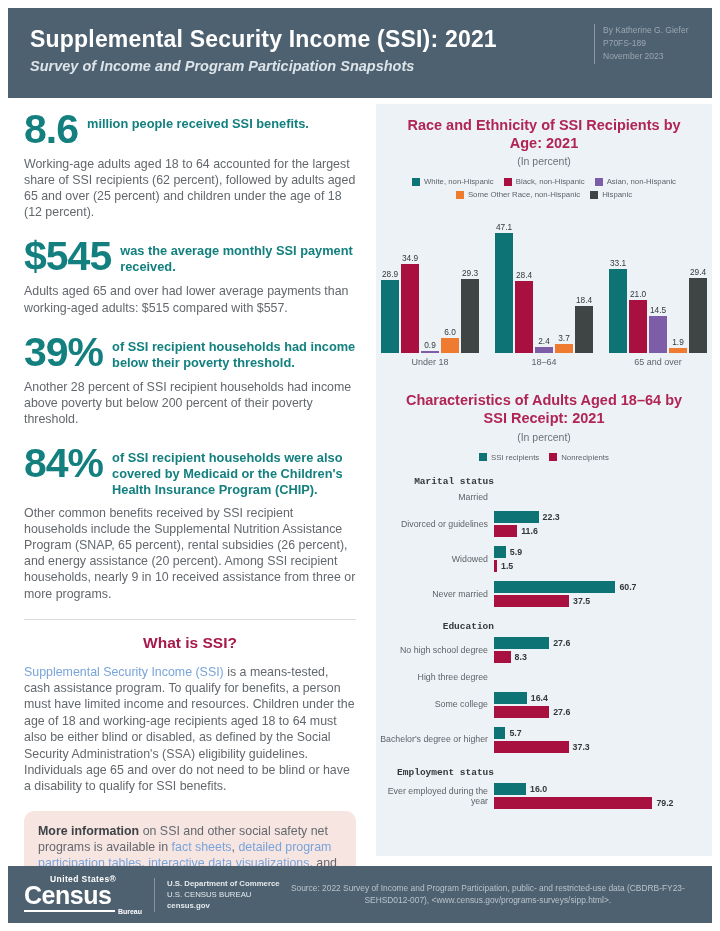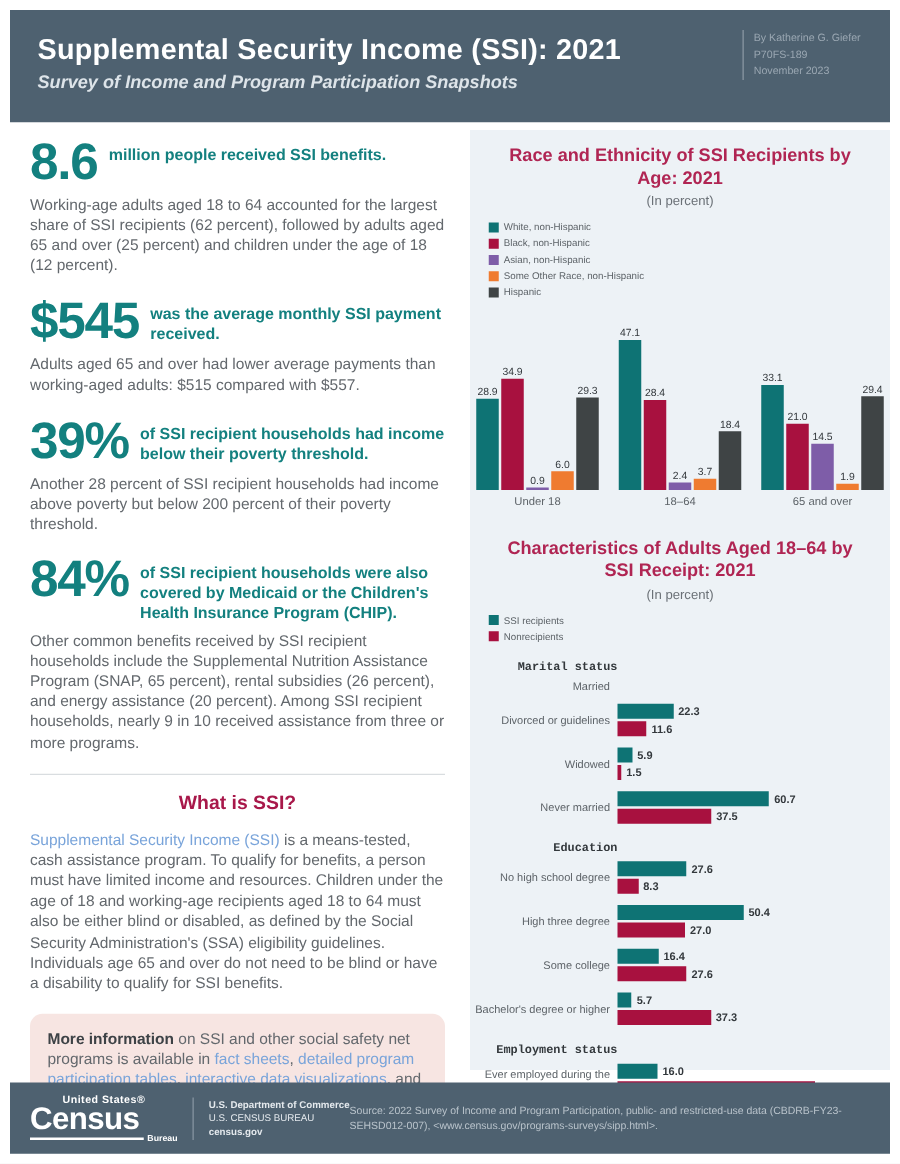--- a/index.html
+++ b/index.html
@@ -30,21 +30,21 @@
   .link { color:#79a4da; text-decoration:none; cursor:pointer; }
 
   .more-box { background:#f7e5e2; border-radius:10px; padding:12px 14px; margin-top:16px; font-size:12.4px; line-height:1.32; color:#63686d; }
   .more-box b { color:#3d4246; }
 
   
   .right-panel { position:absolute; left:368px; top:6px; width:336px; height:752px; background:#edf2f6; }
   .chart-title { color:#b02553; font-size:14.5px; font-weight:bold; text-align:center; line-height:1.25; padding:0 18px; }
   .chart-subtitle { color:#6b7177; font-size:10.5px; text-align:center; margin-top:3px; }
 
-  .legend { display:flex; flex-wrap:wrap; justify-content:center; margin-top:10px; padding:0 10px; row-gap:4px;flex-direction:column; }
+  .legend { display:flex; flex-wrap:wrap; justify-content:center; margin-top:10px; padding:0 10px; row-gap:4px; }
   .legend-item { display:flex; align-items:center; margin:0 5px; }
   .legend-swatch { width:8px; height:8px; margin-right:4px; flex:0 0 auto; }
   .legend-label { font-size:7.8px; color:#5d6368; white-space:nowrap; }
 
   .c1-plot { display:flex; justify-content:center; align-items:flex-end; margin-top:16px; height:152px; }
   .c1-group { display:flex; flex-direction:column; margin:0 7px; }
   .c1-bars { display:flex; align-items:flex-end; }
   .c1-cell { width:18px; margin:0 1px; display:flex; flex-direction:column; align-items:center; justify-content:flex-end; }
   .c1-val { font-size:8.3px; font-weight:normal; color:#33383c; white-space:nowrap; margin-bottom:1px; }
   .c1-bar { width:100%; }
@@ -63,21 +63,21 @@
   .footer { position:absolute; left:8px; top:866px; width:704px; height:57px; background:#4e6170; display:flex; align-items:center; padding:0 16px; }
   .logo { display:flex; flex-direction:column; width:118px; flex:0 0 auto; }
   .logo-top { color:#ffffff; font-size:8.5px; font-weight:bold; letter-spacing:.4px; padding-left:26px; }
   .logo-main { color:#ffffff; font-size:25px; font-weight:bold; line-height:.95; letter-spacing:-.5px; }
   .logo-bottom { display:flex; align-items:center; }
   .logo-rule { flex:1; height:2px; background:#ffffff; margin-right:3px; }
   .logo-sub { color:#ffffff; font-size:7px; font-weight:bold; }
   .footer-sep { width:1px; height:34px; background:#8795a1; margin:0 12px; flex:0 0 auto; }
   .footer-dept { font-size:7.8px; line-height:1.45; color:#e4e9ed; flex:0 0 auto; }
   .footer-dept .d1 { font-weight:bold; }
-  .footer-source { margin-left:auto; width:420px; text-align:left; font-size:8.4px; line-height:1.4; color:#b9c3cb; }
+  .footer-source { margin-left:auto; width:420px; text-align:center; font-size:8.4px; line-height:1.4; color:#b9c3cb; }
 </style>
 </head>
 <body>
 
 <div class="page">
 
   <div class="header">
     <div class="header-inner">
       <div class="header-title">Supplemental Security Income (SSI): 2021</div>
       <div class="header-subtitle">Survey of Income and Program Participation Snapshots</div>
@@ -307,30 +307,20 @@
                   <span class="c2-val">27.6</span>
                 </div>
                 <div class="c2-barline">
                   <div class="c2-bar" style="width: 16.6px; background: rgb(168, 17, 63);"></div>
                   <span class="c2-val">8.3</span>
                 </div>
               </div>
             </div>
             <div class="c2-row">
               <div class="c2-label">High three degree</div>
-              <div class="c2-bars">
-                <div class="c2-barline">
-                  <div class="c2-bar" style="width: 100.8px; background: rgb(14, 115, 116);"></div>
-                  <span class="c2-val">50.4</span>
-                </div>
-                <div class="c2-barline">
-                  <div class="c2-bar" style="width: 54px; background: rgb(168, 17, 63);"></div>
-                  <span class="c2-val">27.0</span>
-                </div>
-              </div>
             </div>
             <div class="c2-row">
               <div class="c2-label">Some college</div>
               <div class="c2-bars">
                 <div class="c2-barline">
                   <div class="c2-bar" style="width: 32.8px; background: rgb(14, 115, 116);"></div>
                   <span class="c2-val">16.4</span>
                 </div>
                 <div class="c2-barline">
                   <div class="c2-bar" style="width: 55.2px; background: rgb(168, 17, 63);"></div>

